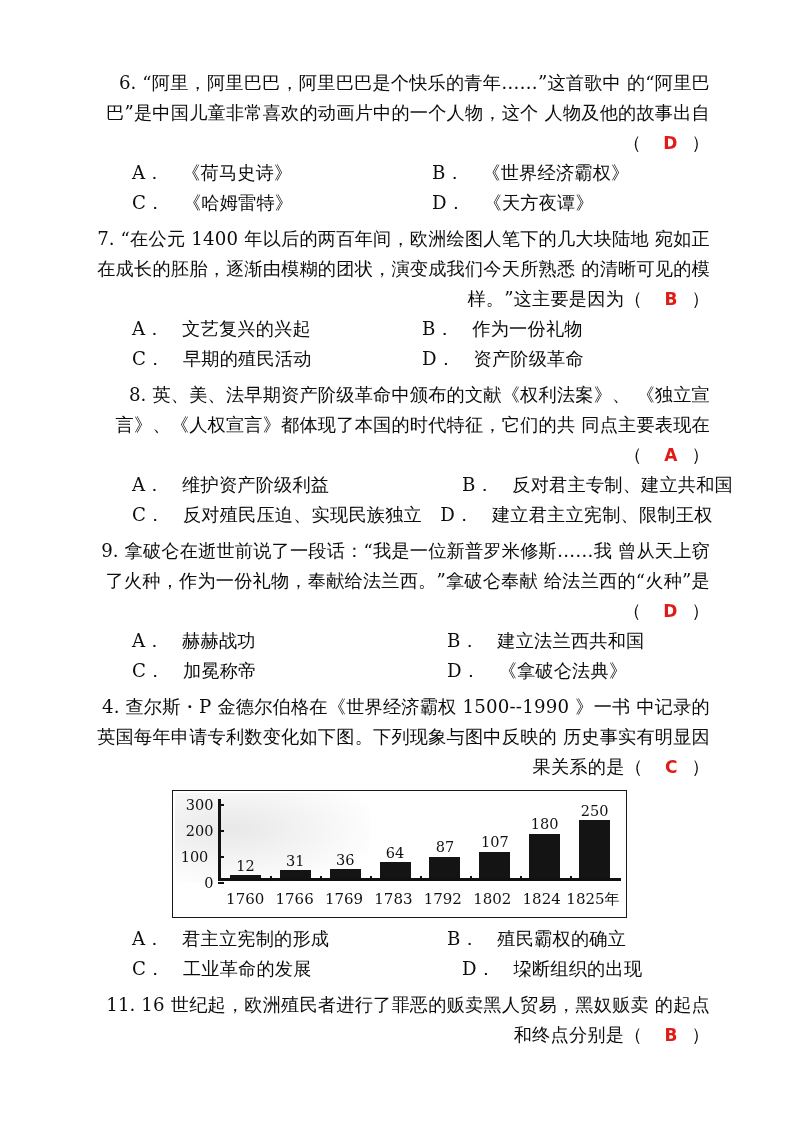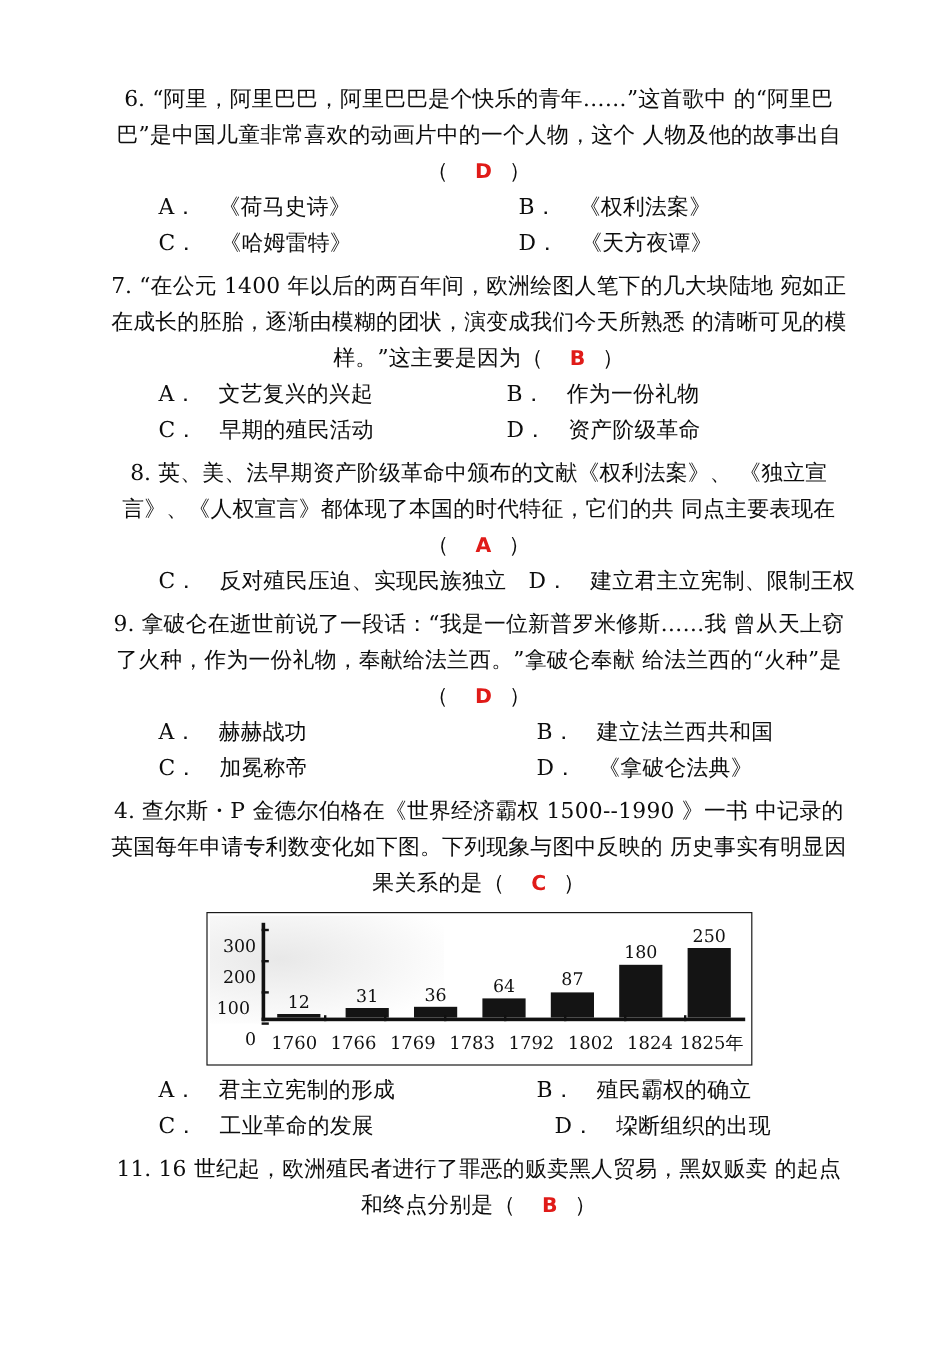--- a/index.html
+++ b/index.html
@@ -29,21 +29,21 @@
     top: 68px;
     width: 622px;
   }
   .q-block {
     margin-bottom: 6px;
   }
   .stem {
     font-size: 18.2px;
     line-height: 30px;
     letter-spacing: 0.2px;
-    text-align: center;
+    text-align: right;
     word-break: break-all;
   }
   .stem .qnum {
     letter-spacing: 0;
   }
   .opts {
     font-size: 18.2px;
     line-height: 30px;
     letter-spacing: 0.2px;
   }
@@ -121,21 +121,20 @@
     background: #111;
   }
   .ylab {
     position: absolute;
     font-size: 14.5px;
     color: #111;
     line-height: 1;
     text-align: right;
     width: 38px;
     left: 3px;
-    margin-top: 14px;
   }
   .ytick-mark {
     position: absolute;
     left: 45px;
     width: 6px;
     height: 2px;
     background: #111;
   }
   .bars {
     position: absolute;
@@ -200,21 +199,21 @@
     <div class="q-block">
       <div class="stem">
         <span class="qnum">6.</span>
         <span>“阿里，阿里巴巴，阿里巴巴是个快乐的青年……”这首歌中</span>
         <span>的“阿里巴巴”是中国儿童非常喜欢的动画片中的一个人物，这个</span>
         <span>人物及他的故事出自（</span><span class="ans">D</span><span>）</span>
       </div>
       <div class="opts">
         <div class="opt-row">
           <span class="opt-a">A．　《荷马史诗》</span>
-          <span class="opt-b">B．　《权利法案》</span>
+          <span class="opt-b">B．　《世界经济霸权》</span>
         </div>
         <div class="opt-row">
           <span class="opt-c">C．　《哈姆雷特》</span>
           <span class="opt-d">D．　《天方夜谭》</span>
         </div>
       </div>
     </div>
 
     <div class="q-block">
       <div class="stem">
@@ -236,20 +235,24 @@
     </div>
 
     <div class="q-block">
       <div class="stem">
         <span class="qnum">8.</span>
         <span>英、美、法早期资产阶级革命中颁布的文献《权利法案》、</span>
         <span>《独立宣言》、《人权宣言》都体现了本国的时代特征，它们的共</span>
         <span>同点主要表现在（</span><span class="ans">A</span><span>）</span>
       </div>
       <div class="opts">
+        <div class="opt-row w330">
+          <span class="opt-a">A．　维护资产阶级利益</span>
+          <span class="opt-b">B．　反对君主专制、建立共和国</span>
+        </div>
         <div class="opt-row tight">
           <span class="opt-c">C．　反对殖民压迫、实现民族独立　</span>
           <span class="opt-d">D．　建立君主立宪制、限制王权</span>
         </div>
       </div>
     </div>
 
     <div class="q-block">
       <div class="stem">
         <span class="qnum">9.</span>
@@ -305,20 +308,24 @@
                 <div class="bar-val">36</div>
                 <div class="bar-rect" style="height: 8.88px; background: rgb(20, 20, 20);"></div>
               </div>
               <div class="bar-slot">
                 <div class="bar-val">64</div>
                 <div class="bar-rect" style="height: 15.7867px; background: rgb(20, 20, 20);"></div>
               </div>
               <div class="bar-slot">
                 <div class="bar-val">87</div>
                 <div class="bar-rect" style="height: 21.46px; background: rgb(20, 20, 20);"></div>
+              </div>
+              <div class="bar-slot">
+                <div class="bar-val">107</div>
+                <div class="bar-rect" style="height: 26.3933px; background: rgb(20, 20, 20);"></div>
               </div>
               <div class="bar-slot">
                 <div class="bar-val">180</div>
                 <div class="bar-rect" style="height: 44.4px; background: rgb(20, 20, 20);"></div>
               </div>
               <div class="bar-slot">
                 <div class="bar-val">250</div>
                 <div class="bar-rect" style="height: 61.6667px; background: rgb(20, 20, 20);"></div>
               </div>
             </div>

